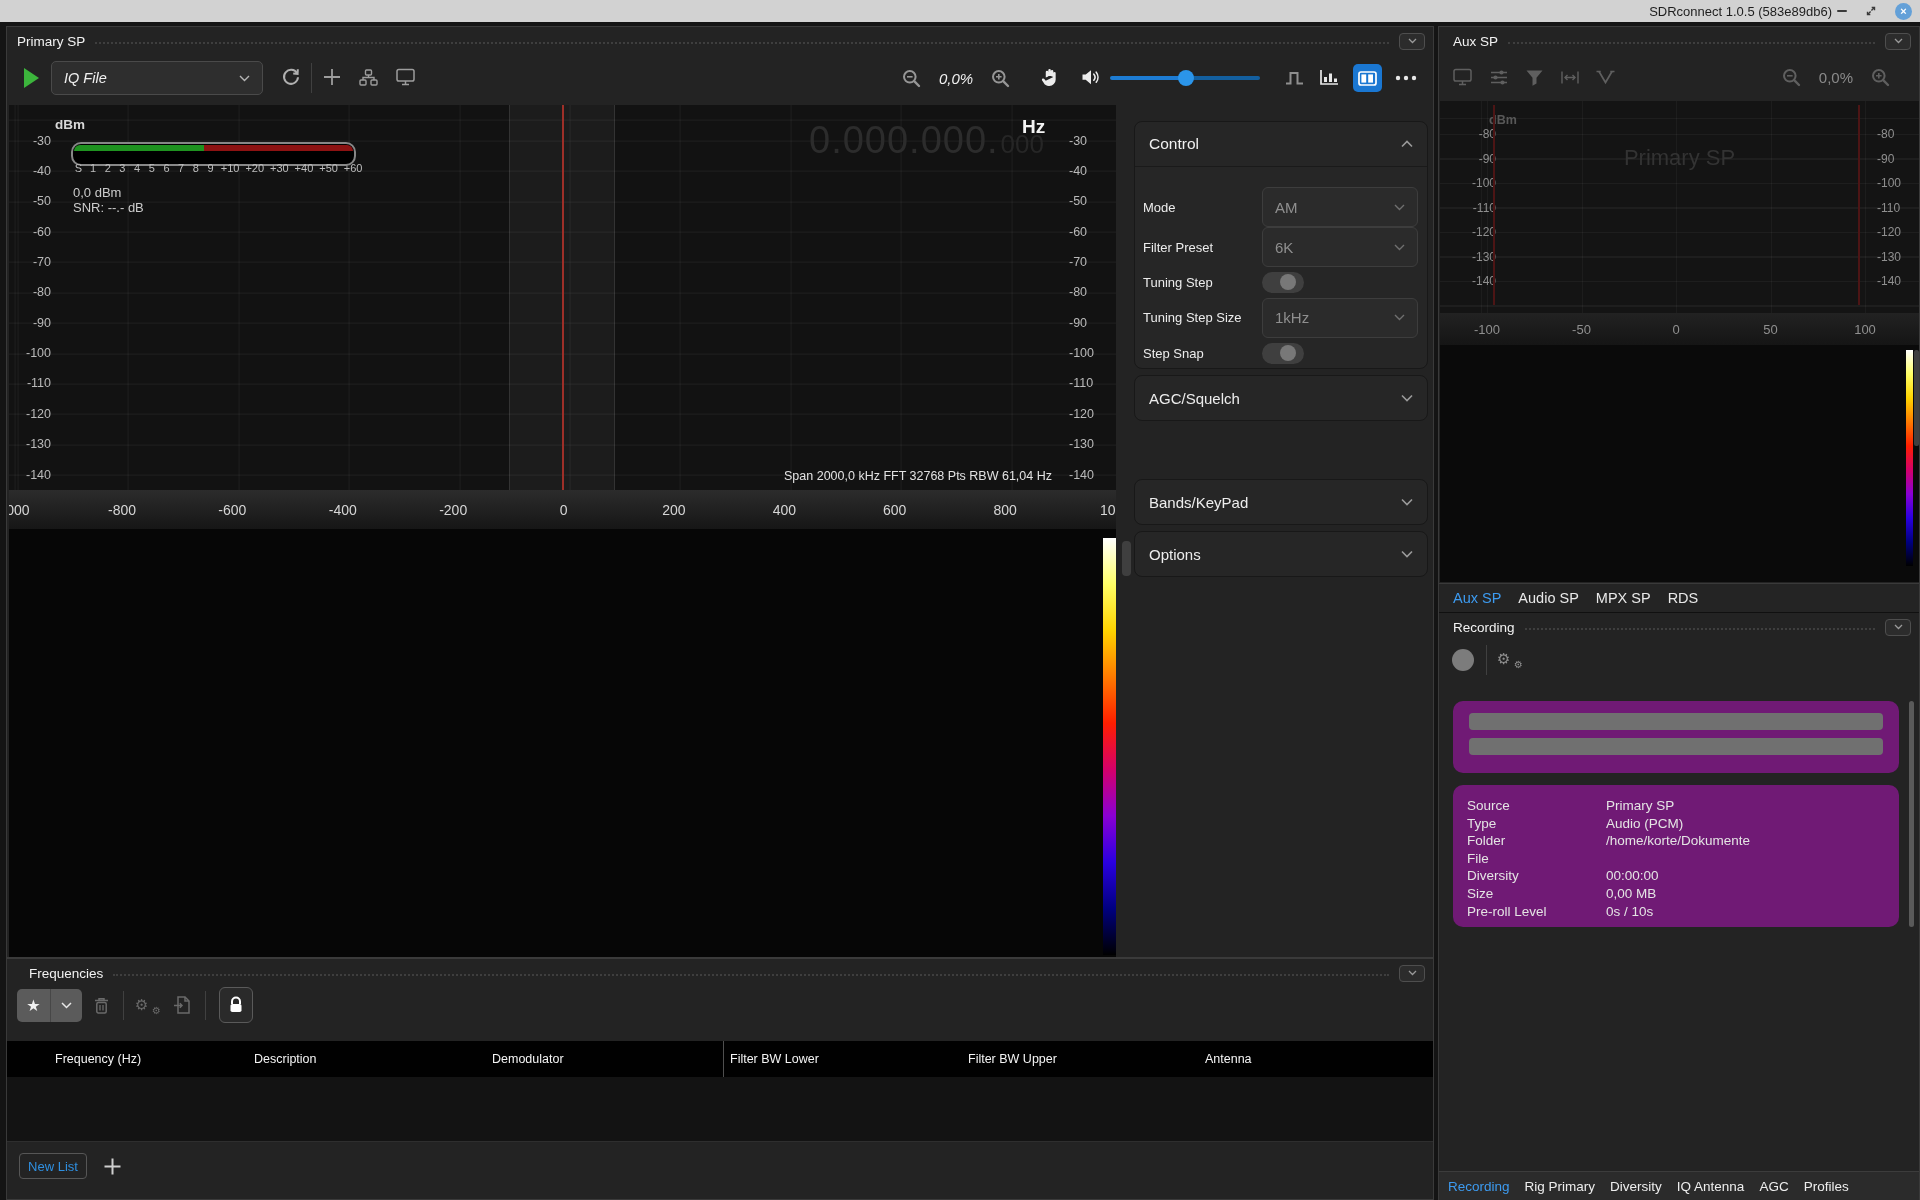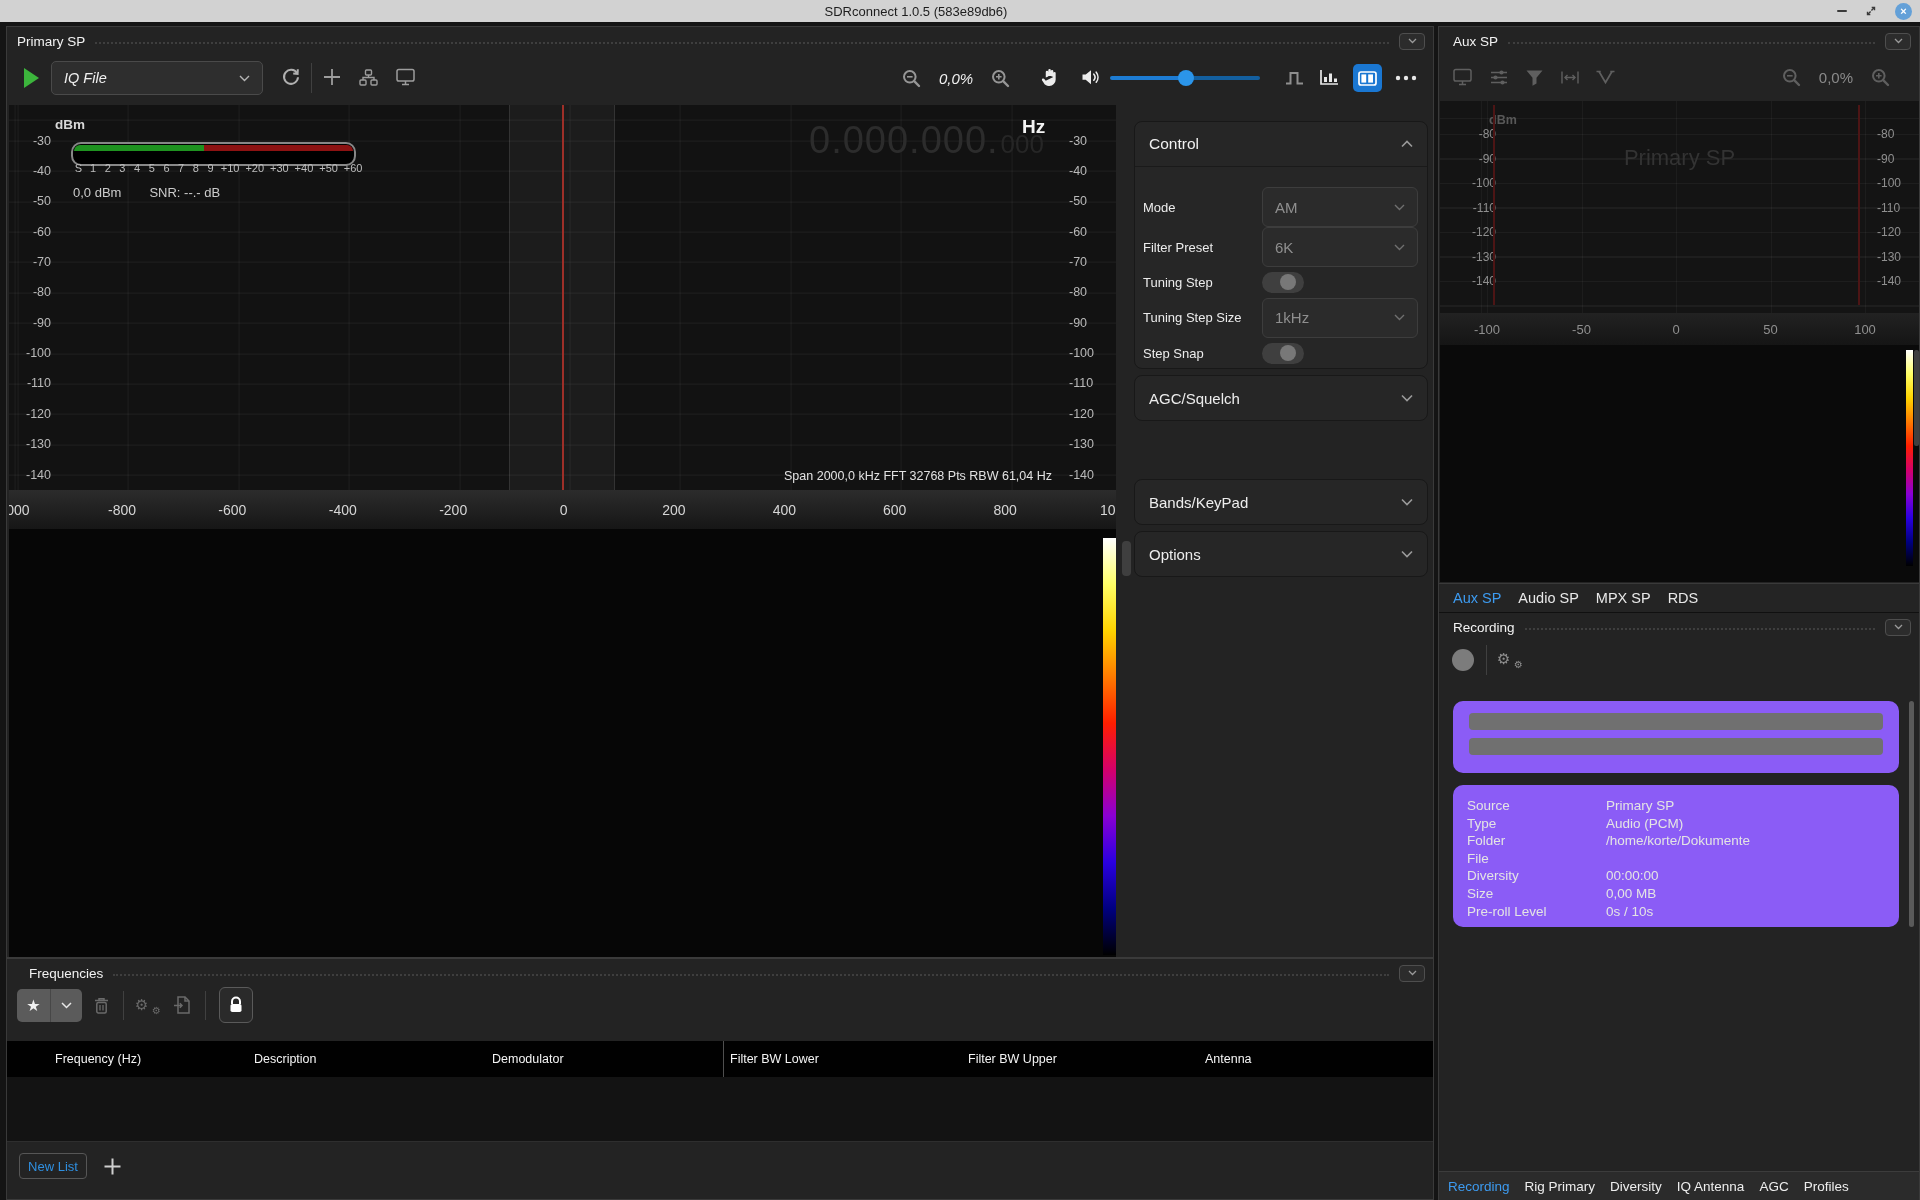--- a/index.html
+++ b/index.html
@@ -2,21 +2,21 @@
 <html><head>
 <meta charset="utf-8">
 <style>
   html,body{margin:0;padding:0;background:#101010;}
   .app{position:relative;width:1920px;height:1200px;background:#141414;overflow:hidden;
        font-family:"Liberation Sans","DejaVu Sans",sans-serif;color:#e6e6e6;-webkit-font-smoothing:antialiased;}
   .abs{position:absolute;}
 
   
   .titlebar{position:absolute;left:0;top:0;width:1920px;height:22px;background:#d2d2d2;
-            display:flex;align-items:center;justify-content:center;}
+            display:flex;align-items:center;justify-content:flex-end;}
   .titletext{font-size:13px;color:#1d1d1d;padding-right:88px;}
   .winctl{position:absolute;right:8px;top:0;height:22px;display:flex;align-items:center;gap:18px;}
   .minbar{width:10px;height:2px;background:#3a3a3a;border-radius:1px;}
   .closebtn{width:17px;height:17px;border-radius:50%;background:#63a0d8;display:flex;align-items:center;justify-content:center;
             color:#fff;font-size:11px;font-weight:bold;line-height:1;}
 
   
   .panel{position:absolute;background:#232323;border:1px solid #3a3a3a;box-sizing:border-box;}
   .phead{position:absolute;display:flex;align-items:center;gap:10px;height:16px;}
   .ptitle{font-size:13.5px;color:#f2f2f2;white-space:nowrap;}
@@ -54,21 +54,21 @@
   .tickL{left:0;width:42px;top:35.6px;height:334px;}
   .tickL span{justify-content:flex-end;}
   .tickR{left:1060px;width:42px;top:35.6px;height:334px;}
   .smeter{position:absolute;left:62px;top:37px;width:281px;height:20px;border:2px solid #878787;border-radius:10px;
           background:#000;overflow:hidden;}
   .smstrip{position:absolute;left:1px;top:1px;right:1px;height:6px;border-radius:7px 7px 0 0;
            background:linear-gradient(to right,#1f9220 0 46.5%,#8c1212 46.5% 100%);}
   .smticks{position:absolute;left:62px;top:57px;display:flex;font-size:11px;color:#bdbdbd;}
   .smticks span{width:14.7px;text-align:center;}
   .smticks span:nth-child(n+11){width:24.6px;}
-  .smread{position:absolute;left:64px;top:80px;display:flex;gap:28px;font-size:13px;color:#cccccc;}
+  .smread{position:absolute;left:64px;top:80px;display:flex;font-size:13px;color:#cccccc;flex-direction:column;}
   .bigfreq{position:absolute;top:14px;right:72px;display:flex;align-items:baseline;
            font-size:38px;color:#2c2c2c;letter-spacing:1px;}
   .bigfreq .sub{font-size:26px;color:#262626;margin-left:2px;letter-spacing:0;}
   .hzlab{position:absolute;top:11px;left:1013px;font-size:19px;font-weight:bold;color:#f4f4f4;}
   .spaninfo{position:absolute;top:364px;right:64px;font-size:12.5px;color:#e2e2e2;white-space:nowrap;}
   .tuneband{position:absolute;left:500px;top:0;width:104px;height:385px;background:rgba(170,170,170,.07);
             border-left:1px solid rgba(255,255,255,.10);border-right:1px solid rgba(255,255,255,.10);}
   .tuneline{position:absolute;left:52px;top:0;width:2px;height:100%;background:#9e2f28;}
 
   
@@ -122,21 +122,21 @@
   .atabs{position:absolute;left:0;top:556px;width:480px;height:30px;background:#242424;border-top:1px solid #3a3a3a;
          border-bottom:1px solid #101010;display:flex;align-items:center;gap:17px;padding:0 14px;box-sizing:border-box;
          font-size:14.5px;color:#e8e8e8;}
   .atabs .active{color:#3d9bf0;}
 
   
   .recbtn{position:absolute;left:13px;top:622px;width:22px;height:22px;border-radius:50%;background:#7c7c7c;}
   .rectool-div{position:absolute;left:47px;top:618px;height:30px;}
   .gearpair{position:relative;color:#8f8f8f;font-size:15px;line-height:1;width:24px;}
   .gearpair .g2{position:absolute;right:-2px;bottom:-4px;font-size:10px;}
-  .reccard{position:absolute;left:14px;width:446px;background:#8b5cf6;border-radius:10px;}
+  .reccard{position:absolute;left:14px;width:446px;background:#701a75;border-radius:10px;}
   .rc1{top:674px;height:72px;}
   .rcbar{position:absolute;left:16px;width:414px;height:17px;background:#707070;border-radius:4px;}
   .rc2{top:758px;height:142px;}
   .recinfo{padding:12px 0 0 14px;font-size:13.5px;line-height:17.6px;color:#e4e4e4;}
   .recrow{display:grid;grid-template-columns:139px auto;}
   .recscroll{position:absolute;left:470px;top:674px;width:5px;height:226px;background:#5a5a5a;border-radius:2.5px;}
   .btabs{position:absolute;left:0;top:1144px;width:480px;height:29px;background:#2b2b2b;border-top:1px solid #3c3c3c;
          display:flex;align-items:center;gap:15px;padding:0 9px;box-sizing:border-box;font-size:13.5px;color:#ededed;}
   .btabs .active{color:#3d9bf0;}
 

